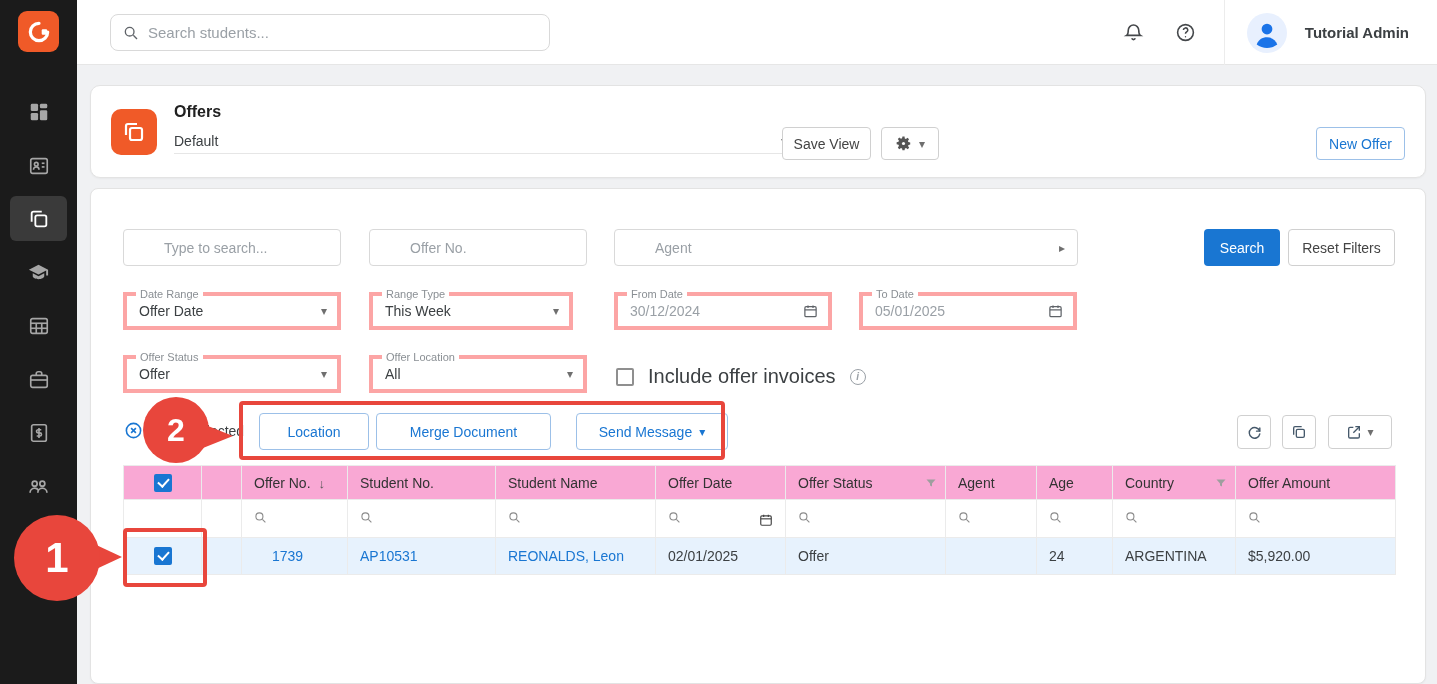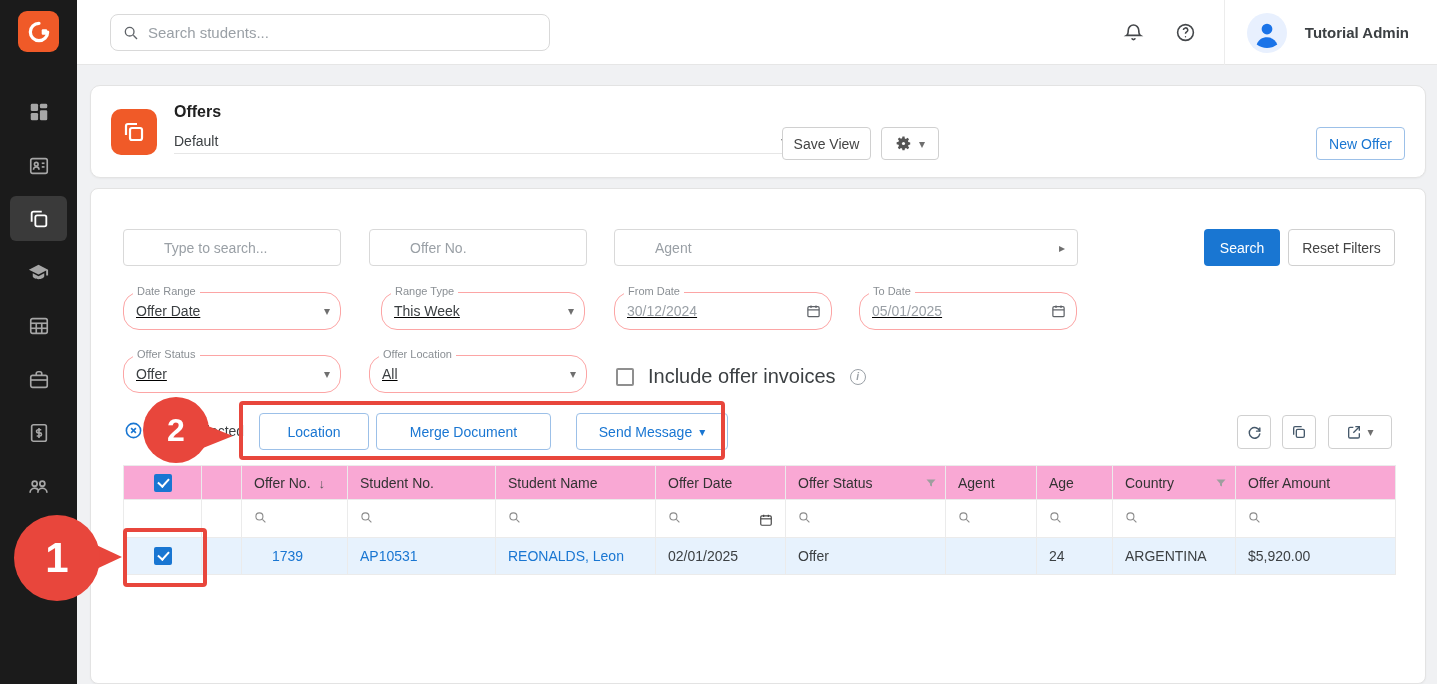--- a/index.html
+++ b/index.html
@@ -51,22 +51,22 @@
   .gear-btn { position: absolute; left: 790px; top: 41px; width: 58px; height: 33px; }
   .btn-outline-blue { border: 1px solid #9cc0e8; color: #1976d2; }
   .new-offer-btn { position: absolute; left: 1225px; top: 41px; width: 89px; height: 33px; }
 
   
   .f-input { position: absolute; height: 37px; border: 1px solid #d9d9d9; border-radius: 4px; background: #fff;
     display: flex; align-items: center; padding: 0 12px; }
   .f-input input { border: none; outline: none; width: 100%; font-size: 14px; color: #3c4043;
     font-family: inherit; background: transparent; margin-left: 28px; }
   .f-input input::placeholder { color: #9aa0a6; }
-  .mselect { position: absolute; height: 38px; border: 1px solid #fca5a5; border-radius: 16px; background: #fff;
-    display: flex; align-items: center; padding: 0 12px; cursor: pointer; text-decoration: underline; }
+  .mselect { position: absolute; height: 38px; border: 4px solid #fca5a5; border-radius: 0; background: #fff;
+    display: flex; align-items: center; padding: 0 12px; cursor: pointer; }
   .mselect .flabel { position: absolute; top: -8px; left: 9px; font-size: 11px; color: #8a8f94; background: #fff; padding: 0 4px; }
   .mselect .val { font-size: 14px; color: #3c4043; }
   .mselect .val.muted { color: #9aa0a6; }
   .mselect .right-ic { position: absolute; right: 10px; top: 50%; transform: translateY(-50%); display: flex; }
   .checkbox-line { position: absolute; display: flex; align-items: center; gap: 14px; }
   .cbx { width: 18px; height: 18px; border: 2px solid #8f8f8f; border-radius: 2px; background: #fff; position: relative; cursor: pointer; flex: none; }
   .cbx.checked { background: #1976d2; border-color: #1976d2; }
   .cbx.checked::after { content: ""; position: absolute; left: 4px; top: 0px; width: 5px; height: 9px;
     border: solid #fff; border-width: 0 2px 2px 0; transform: rotate(42deg); }
   .cb-label { font-size: 20px; color: #3c4043; }
@@ -277,21 +277,21 @@
     </button>
     <button class="btn btn-plain reset-btn">
       <span>Reset Filters</span>
     </button>
 
     <div class="mselect" style="left:32px; top:103px; width:218px;">
       <span class="flabel">Date Range</span>
       <span class="val">Offer Date</span>
       <span class="right-ic caret">▾</span>
     </div>
-    <div class="mselect" style="left:290px; top:103px; width:204px;">
+    <div class="mselect" style="left:278px; top:103px; width:204px;">
       <span class="flabel">Range Type</span>
       <span class="val">This Week</span>
       <span class="right-ic caret">▾</span>
     </div>
     <div class="mselect" style="left:523px; top:103px; width:218px;">
       <span class="flabel">From Date</span>
       <span class="val muted">30/12/2024</span>
       <span class="right-ic">
         <svg width="15" height="15" viewBox="0 0 24 24" fill="none" stroke="#5f6368" stroke-width="2">
           <rect x="3" y="5" width="18" height="16" rx="2"></rect>

